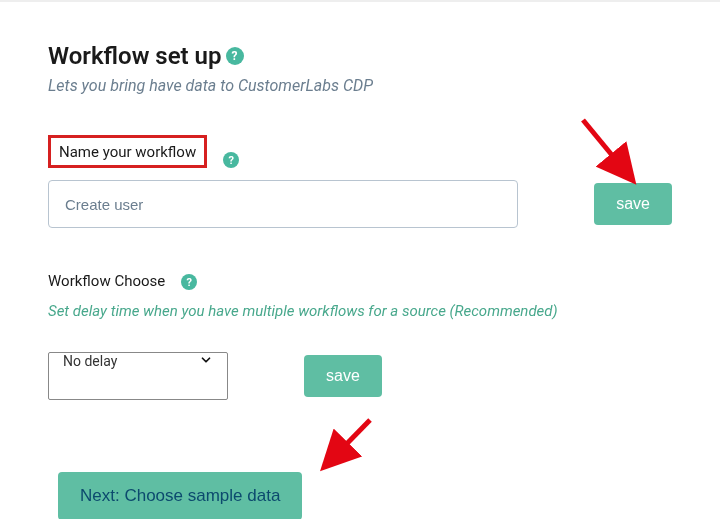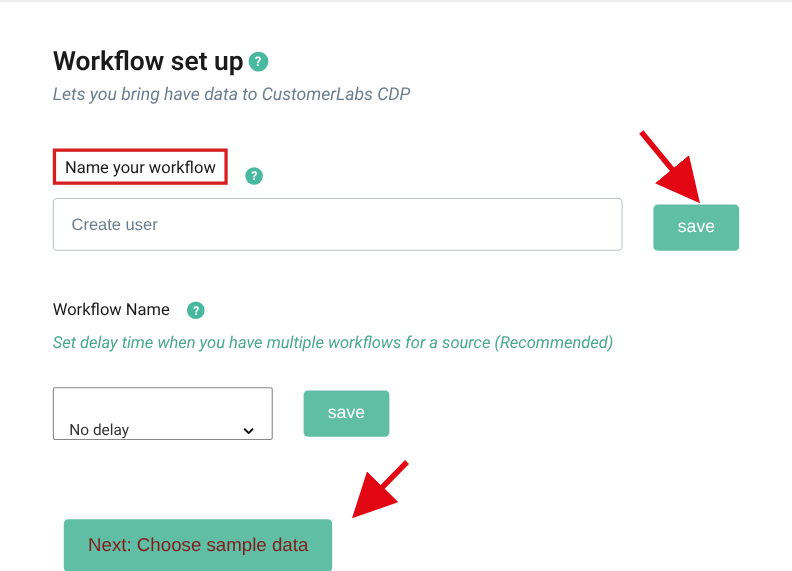--- a/index.html
+++ b/index.html
@@ -63,21 +63,21 @@
       font-size: 15px;
       color: #1a1a1a;
     }
     .highlight-box {
       border: 3px solid #d62020;
       padding: 4px 8px;
       display: inline-block;
     }
     .input-row {
       display: flex;
-      align-items: flex-end;
+      align-items: center;
       gap: 28px;
       margin-bottom: 44px;
     }
     .text-input {
       flex: 1;
       height: 48px;
       border: 1px solid #b8c4d0;
       border-radius: 4px;
       padding: 0 16px;
       font-size: 15px;
@@ -88,58 +88,59 @@
       color: #8a9aac;
     }
     .btn {
       background: #5fbea3;
       color: #fff;
       border: none;
       border-radius: 4px;
       padding: 12px 22px;
       font-size: 16px;
       cursor: pointer;
+      margin-left: 48px;
     }
     .delay-hint {
       font-size: 15px;
       font-style: italic;
       color: #48a88c;
       margin-bottom: 32px;
     }
     .delay-row {
       display: flex;
       align-items: center;
       gap: 28px;
       margin-bottom: 72px;
     }
     .select-box {
-      width: 200px;
+      width: 180px;
       height: 48px;
       border: 1px solid #888;
       border-radius: 2px;
       padding: 0 14px;
       display: flex;
-      align-items: flex-end;
+      align-items: flex-start;
       justify-content: space-between;
       font-size: 14px;
       color: #333;
       cursor: pointer;
       background: #fff;
     }
     .chevron-down {
       display: inline-block;
     }
     .chevron-down svg {
       width: 14px;
       height: 14px;
       display: block;
     }
     .next-btn {
       background: #5fbea3;
-      color: #7f1d1d;
+      color: #0c4a6e;
       border: none;
       border-radius: 4px;
       padding: 14px 22px;
       font-size: 17px;
       font-weight: 500;
       cursor: pointer;
       margin-left: 10px;
     }
     
     .arrow {
@@ -166,21 +167,21 @@
     </span>
     <span class="help-icon small">?</span>
   </div>
 
   <div class="input-row">
     <input type="text" class="text-input" value="Create user" style="">
     <button class="btn">save</button>
   </div>
 
   <div class="field-label-row">
-    <span class="field-label">Workflow Name</span>
+    <span class="field-label">Workflow Choose</span>
     <span class="help-icon small">?</span>
   </div>
   <p class="delay-hint">Set delay time when you have multiple workflows for a source (Recommended)</p>
 
   <div class="delay-row">
     <div class="select-box">
       <span>No delay</span>
       <span class="chevron-down">
         <svg viewBox="0 0 24 24">
             <path d="M6 9l6 6 6-6" stroke="#111" stroke-width="3" fill="none" stroke-linecap="round" stroke-linejoin="round"></path>

